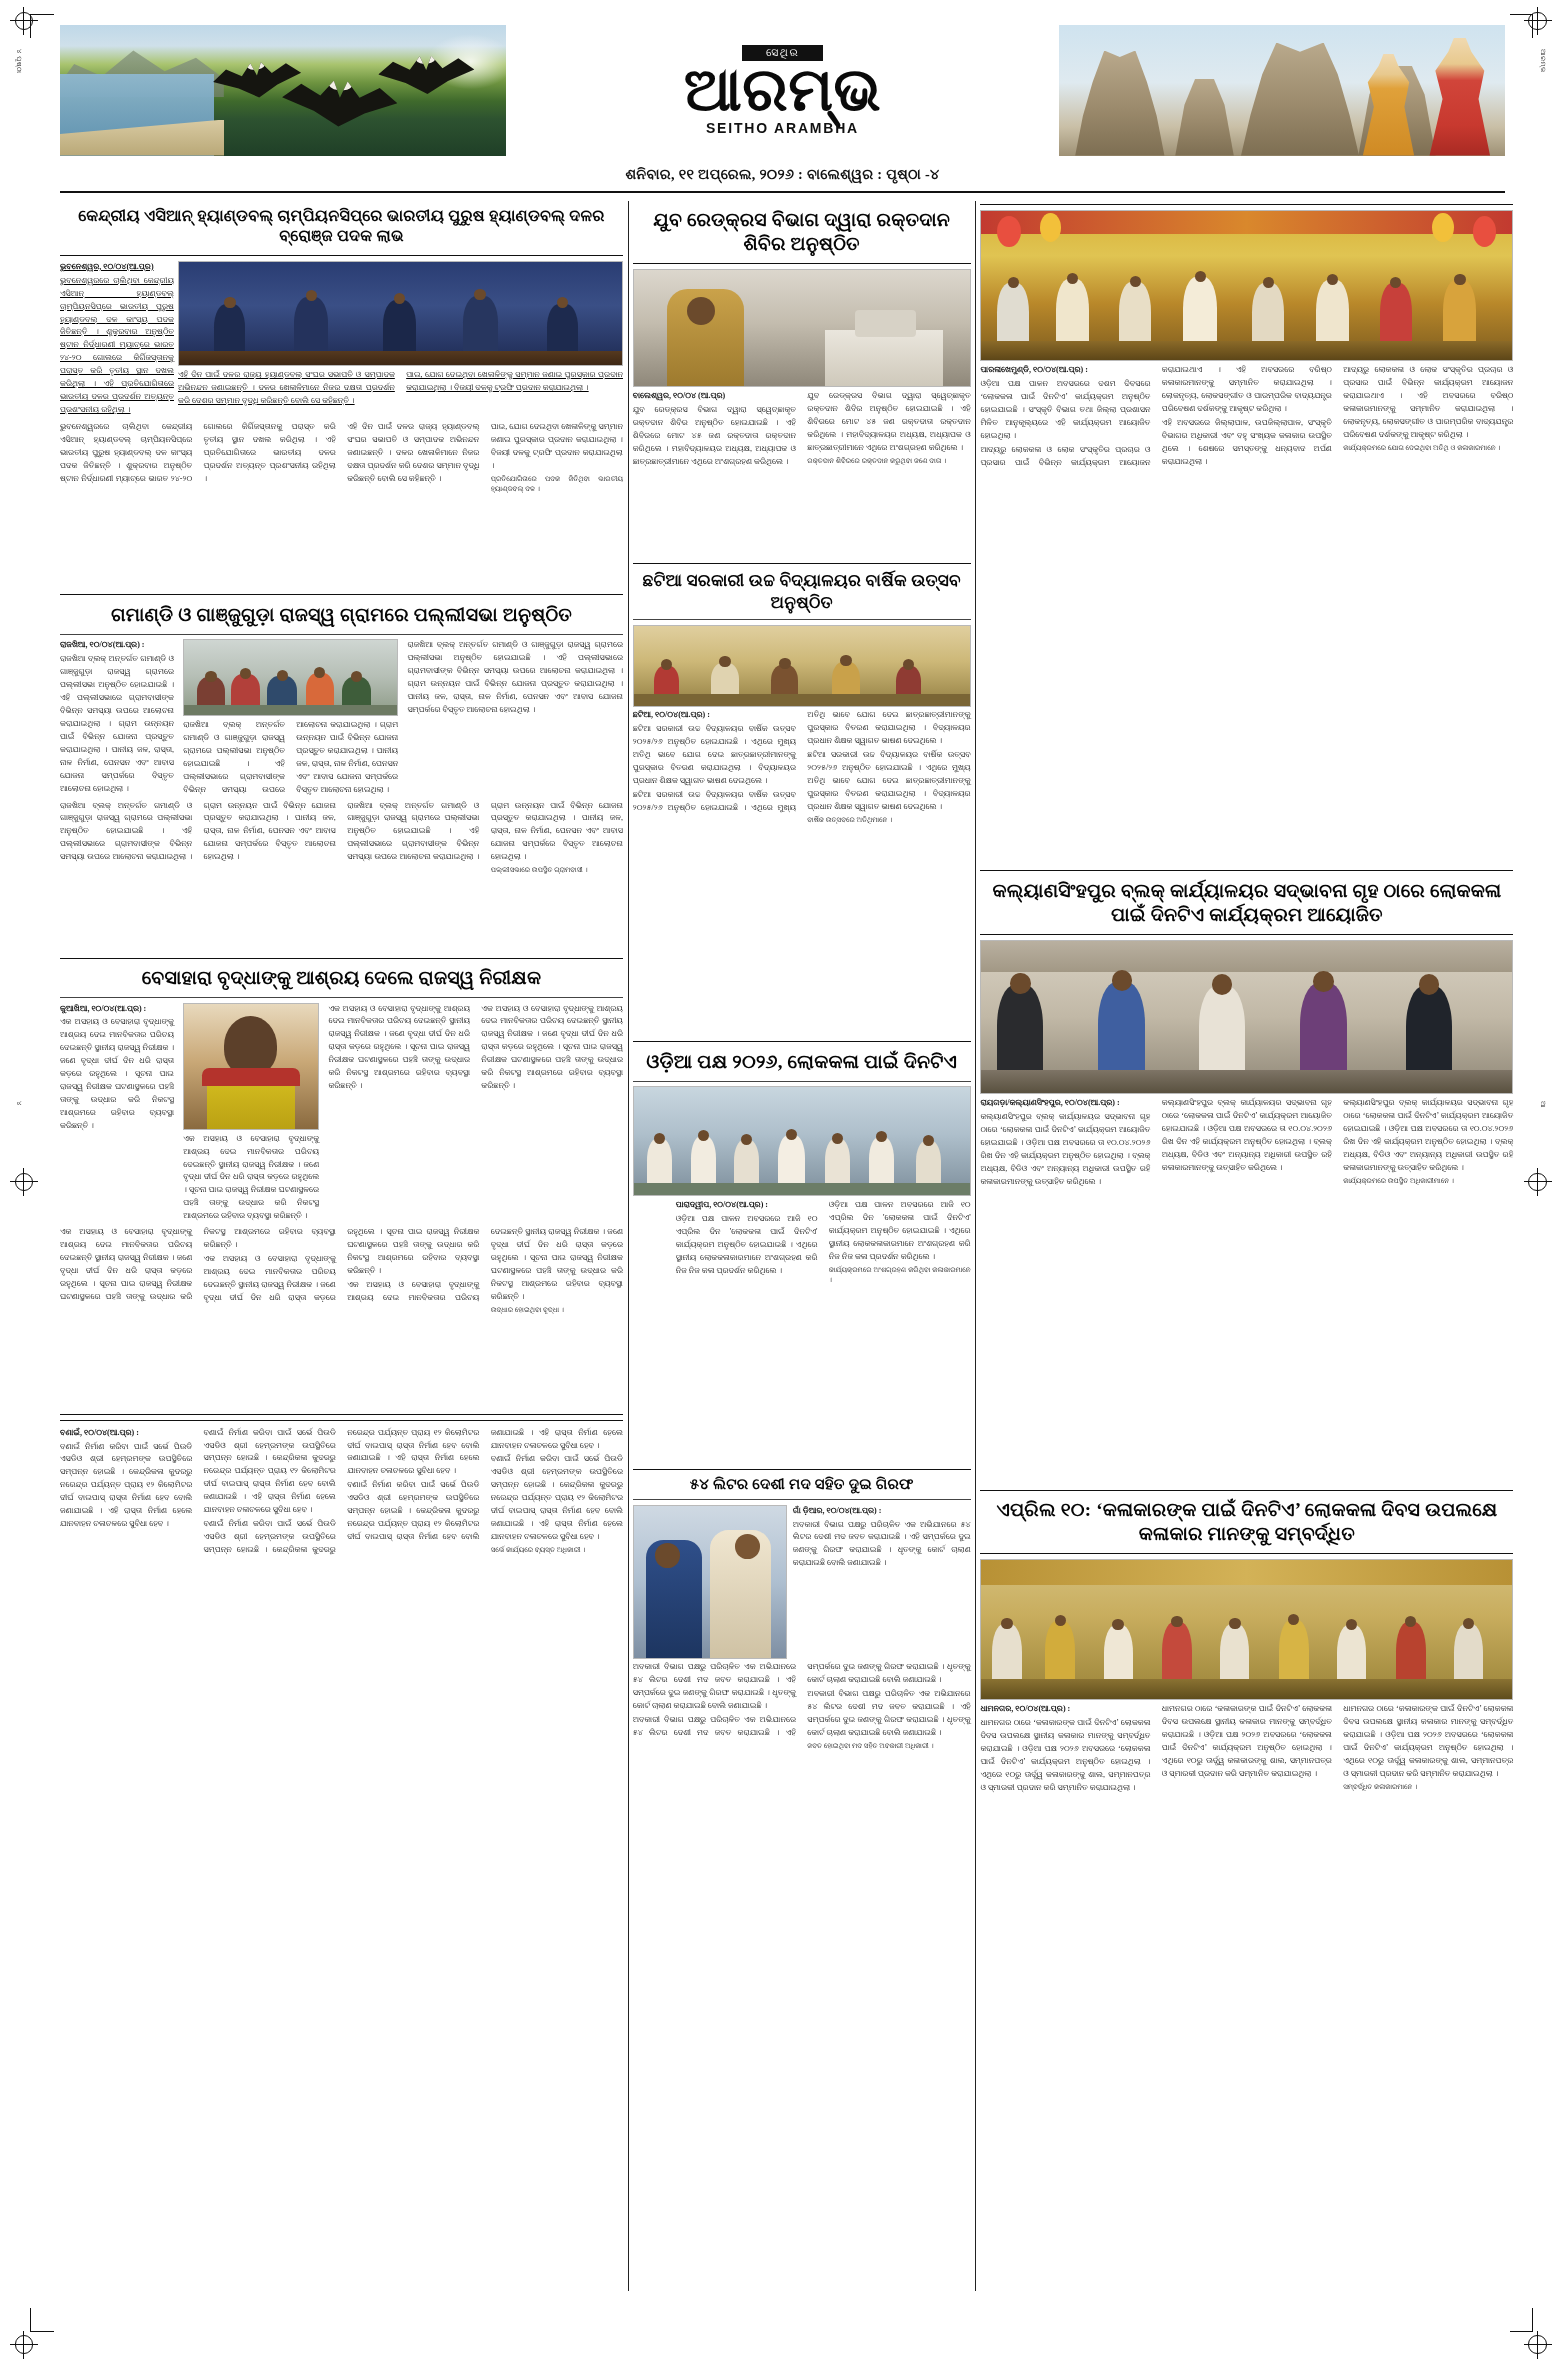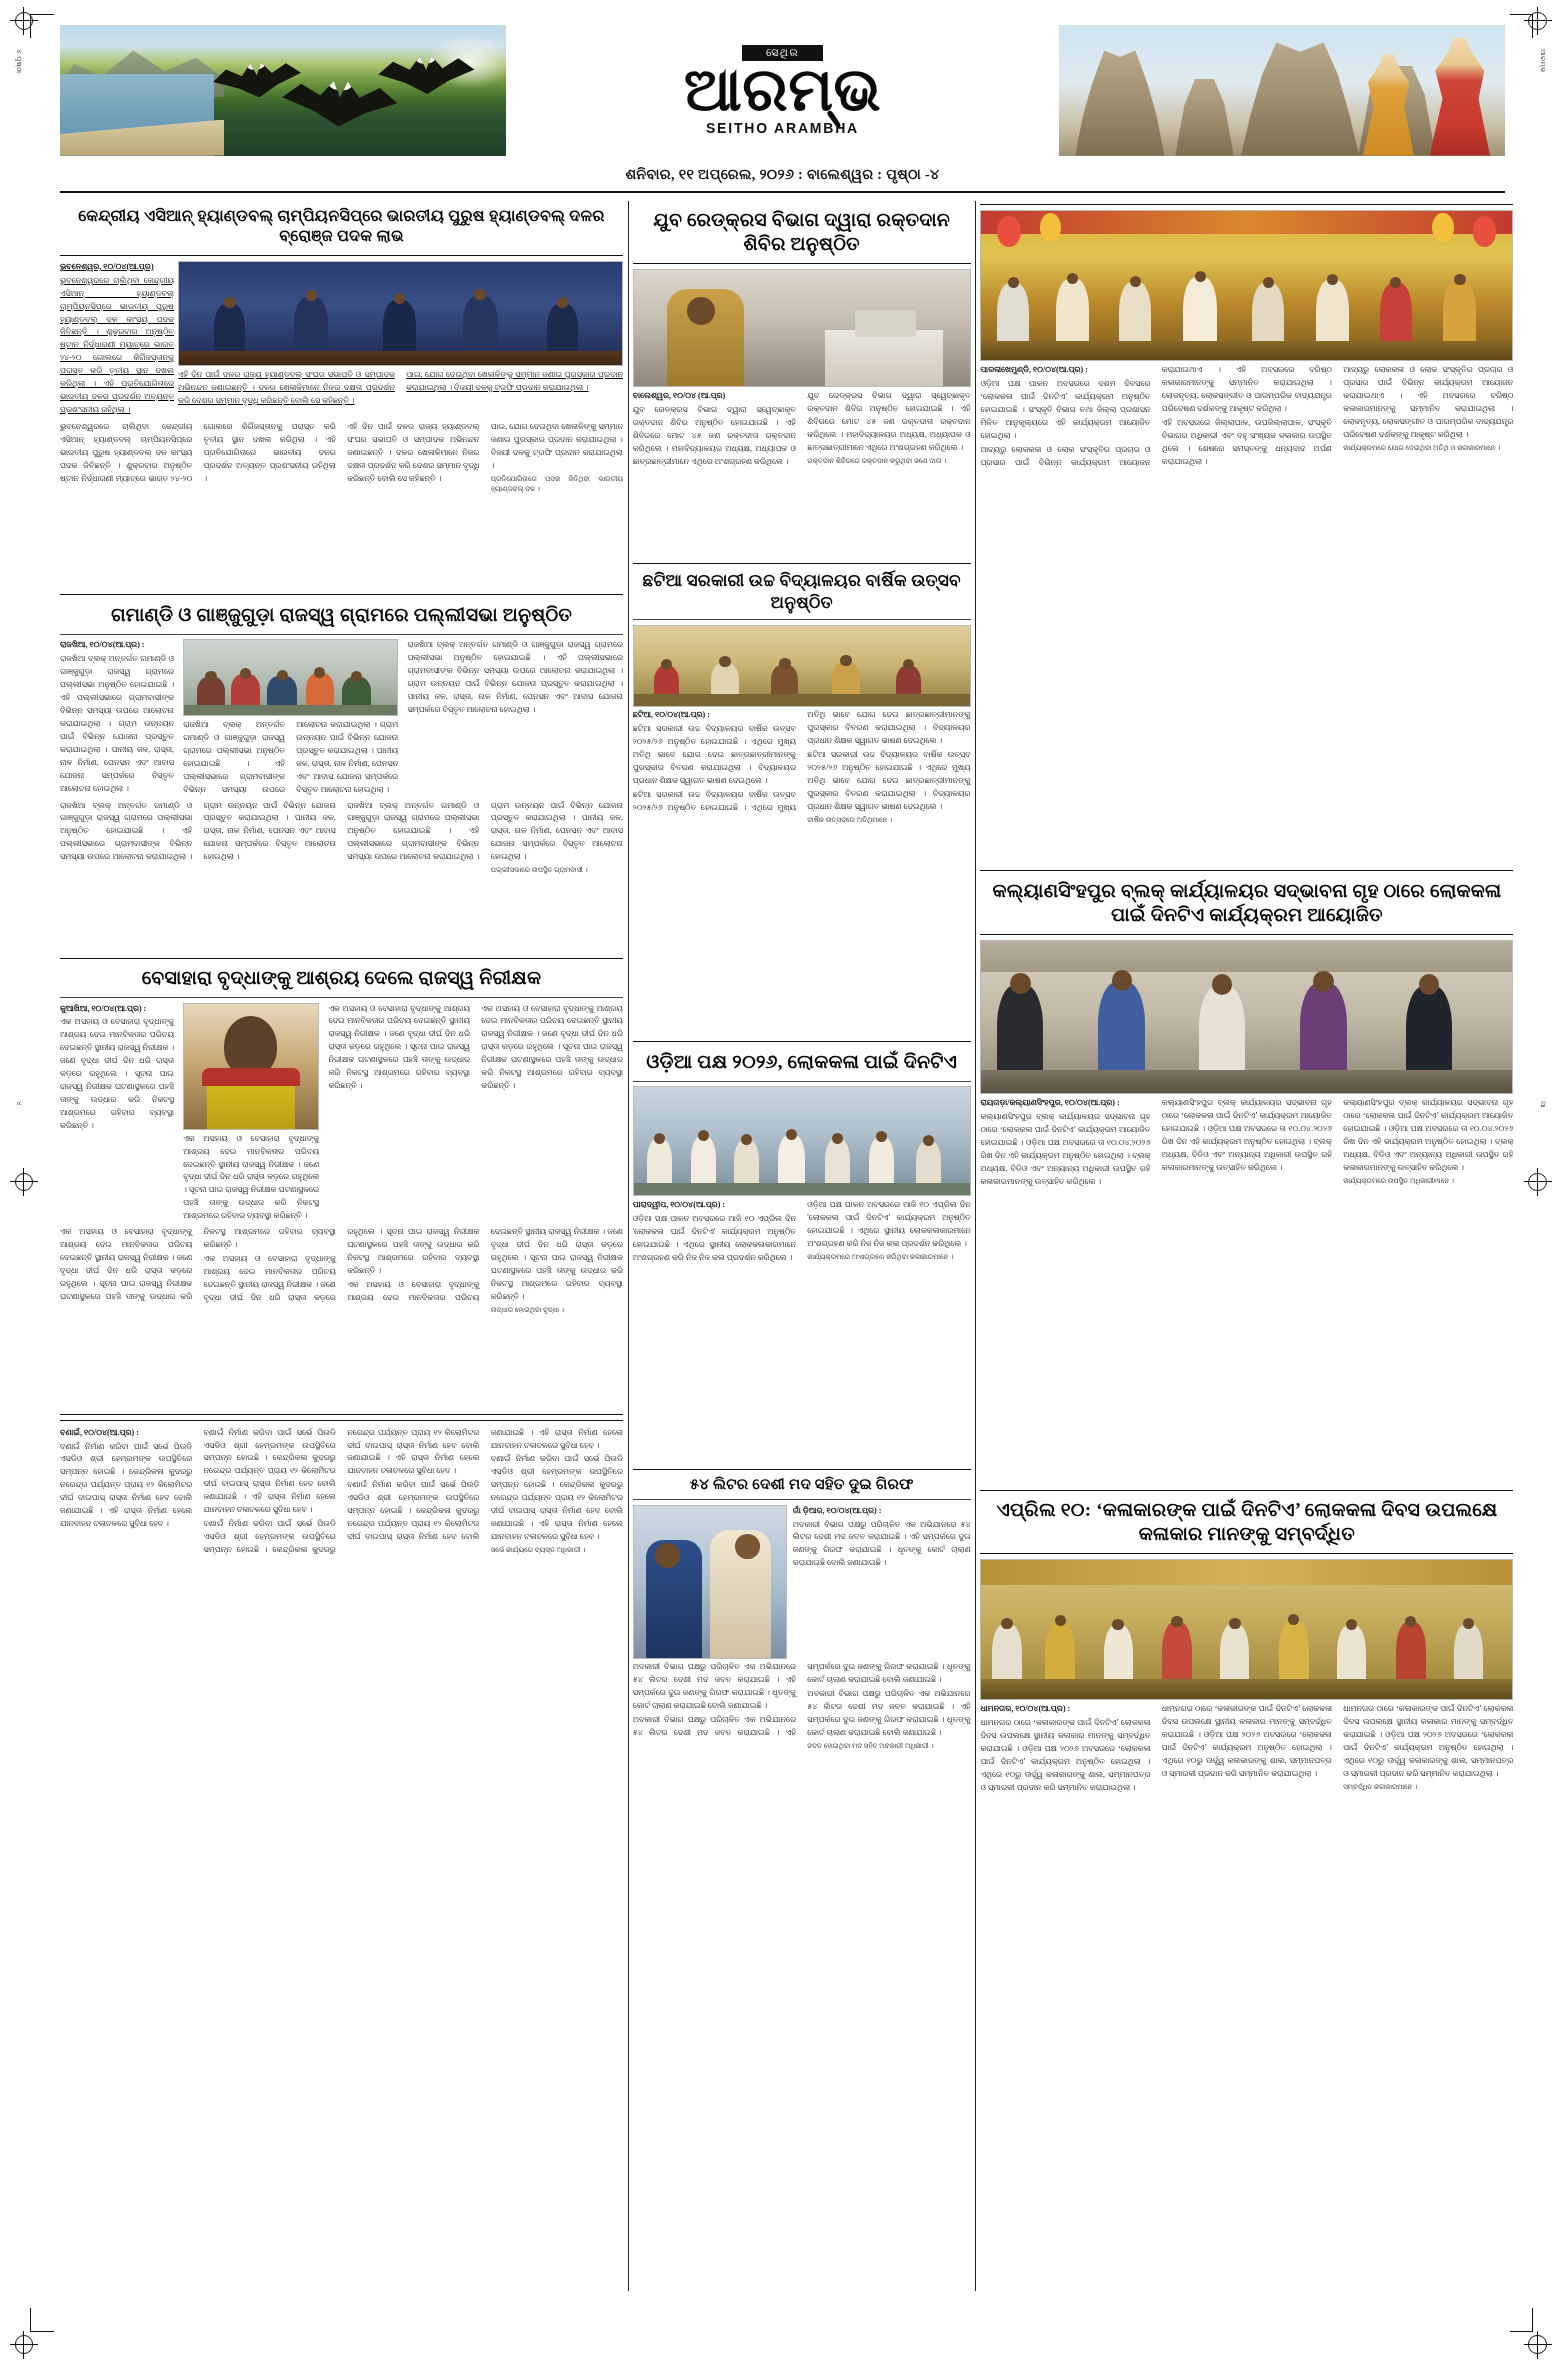--- a/index.html
+++ b/index.html
@@ -623,21 +623,21 @@
             <span class="hd"></span>
           </div>
         <div class="fig-person" style="left:70%; width:25.6px; height:58px; background:#f1ebdf;">
             <span class="hd"></span>
           </div>
         <div class="fig-person" style="left:84%; width:24.6px; height:54px; background:#e4ddcd;">
             <span class="hd"></span>
           </div>
         <div class="floorline" style="height:12.3px;background:#6c7d67;"></div>
       </div>
-      <div class="body-cols c2" style="margin-top:2.6px; height:266px;">
+      <div class="body-cols c2" style="margin-top:2.6px; height:266px;margin-left:43px;">
         <p class="lead">ପାରାଦ୍ୱୀପ, ୧୦/୦୪(ଆ.ପ୍ର) :</p>
         <p>ଓଡ଼ିଆ ପକ୍ଷ ପାଳନ ଅବସରରେ ଆଜି ୧୦ ଏପ୍ରିଲ ଦିନ 'ଲୋକକଳା ପାଇଁ ଦିନଟିଏ' କାର୍ଯ୍ୟକ୍ରମ ଅନୁଷ୍ଠିତ ହୋଇଯାଇଛି । ଏଥିରେ ସ୍ଥାନୀୟ ଲୋକକଳାକାରମାନେ ଅଂଶଗ୍ରହଣ କରି ନିଜ ନିଜ କଳା ପ୍ରଦର୍ଶନ କରିଥିଲେ ।</p>
         <p>ଓଡ଼ିଆ ପକ୍ଷ ପାଳନ ଅବସରରେ ଆଜି ୧୦ ଏପ୍ରିଲ ଦିନ 'ଲୋକକଳା ପାଇଁ ଦିନଟିଏ' କାର୍ଯ୍ୟକ୍ରମ ଅନୁଷ୍ଠିତ ହୋଇଯାଇଛି । ଏଥିରେ ସ୍ଥାନୀୟ ଲୋକକଳାକାରମାନେ ଅଂଶଗ୍ରହଣ କରି ନିଜ ନିଜ କଳା ପ୍ରଦର୍ଶନ କରିଥିଲେ ।</p>
         <p class="caption">କାର୍ଯ୍ୟକ୍ରମରେ ଅଂଶଗ୍ରହଣ କରିଥିବା କଳାକାରମାନେ ।</p>
       </div>
     </div>
 
     <div class="hrule"></div>
 
     <div class="story">

